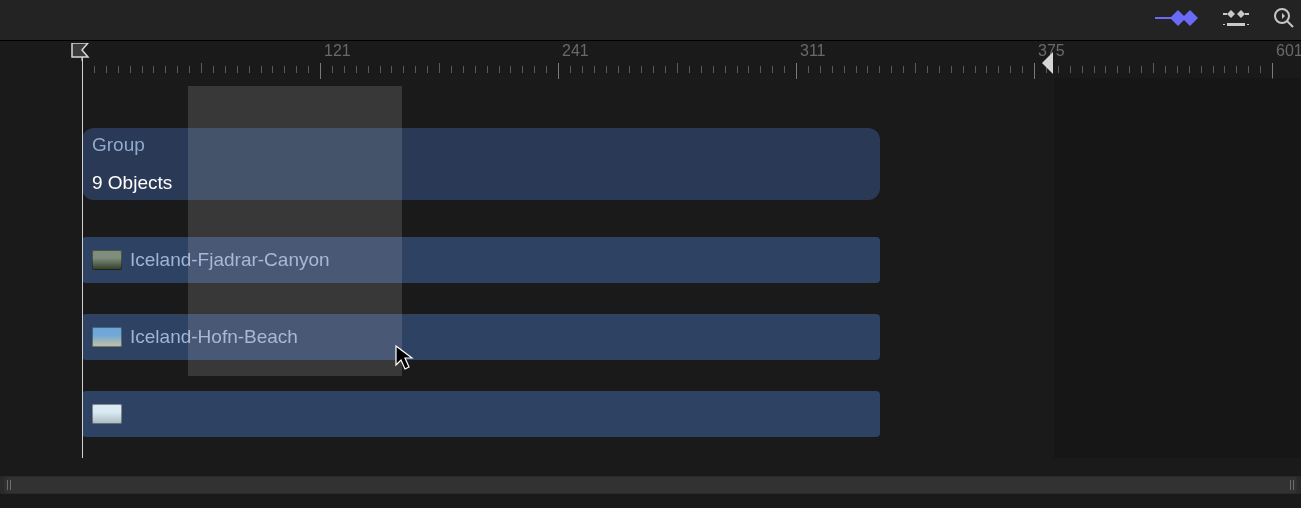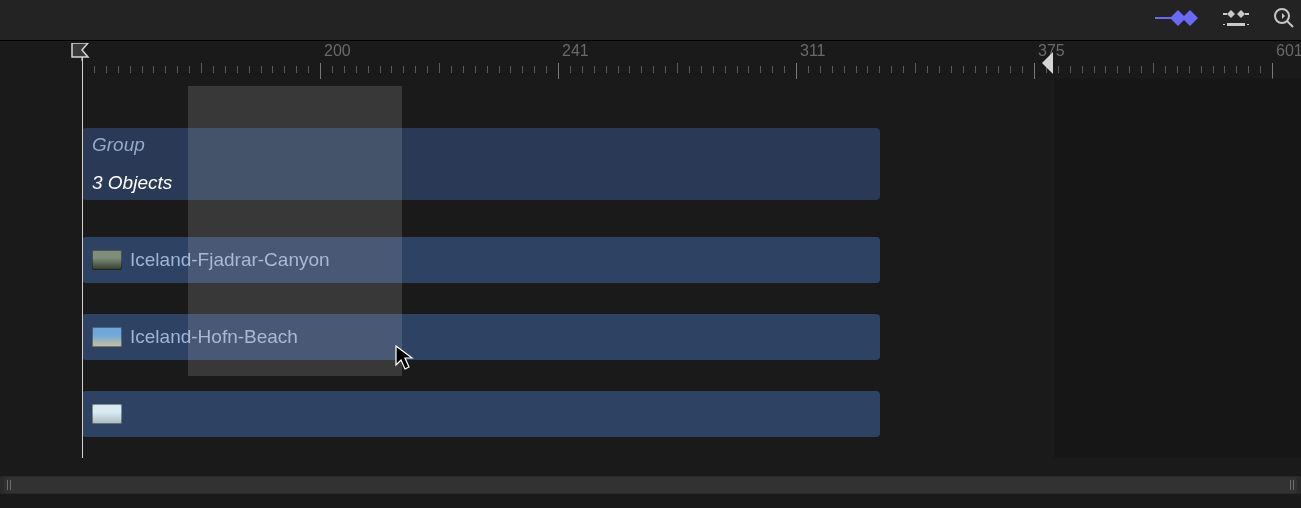--- a/index.html
+++ b/index.html
@@ -94,23 +94,22 @@
     display: flex;
     align-items: center;
     color: #9fb5d6;
     font-size: 19px;
   }
   .clip .pad { padding-left: 10px; display:flex; align-items:center; gap:8px; }
 
   .group-bar {
     position: absolute;
     background: #2a3a56;
-    border-radius: 4px;
+    border-radius: 12px;
     box-sizing: border-box;
-    font-style: italic;
   }
   .group-title  { position:absolute; left:10px; top:6px; font-size:19px; color:#91a9cb; }
   .group-count  { position:absolute; left:10px; bottom:6px; font-size:19px; color:#ffffff; }
 
   .thumb {
     width: 30px; height: 20px; border-radius: 2px;
     box-shadow: inset 0 0 0 1px rgba(0,0,0,.4);
     flex: 0 0 auto;
   }
   .thumb-canyon  { background: linear-gradient(#7e8d7c 40%, #2f3a26); }
@@ -215,21 +214,21 @@
     <div class="tick-small" style="left: 212.9px;"></div>
     <div class="tick-small" style="left: 224.8px;"></div>
     <div class="tick-small" style="left: 236.7px;"></div>
     <div class="tick-small" style="left: 248.6px;"></div>
     <div class="tick-small" style="left: 260.5px;"></div>
     <div class="tick-small" style="left: 272.4px;"></div>
     <div class="tick-small" style="left: 284.3px;"></div>
     <div class="tick-small" style="left: 296.2px;"></div>
     <div class="tick-small" style="left: 308.1px;"></div>
     <div class="tick-big" style="left: 320px;"></div>
-    <div class="tick-text" style="left: 320px;">200</div>
+    <div class="tick-text" style="left: 320px;">121</div>
     <div class="tick-small" style="left: 331.9px;"></div>
     <div class="tick-small" style="left: 343.8px;"></div>
     <div class="tick-small" style="left: 355.7px;"></div>
     <div class="tick-small" style="left: 367.6px;"></div>
     <div class="tick-small" style="left: 379.5px;"></div>
     <div class="tick-small" style="left: 391.4px;"></div>
     <div class="tick-small" style="left: 403.3px;"></div>
     <div class="tick-small" style="left: 415.2px;"></div>
     <div class="tick-small" style="left: 427.1px;"></div>
     <div class="tick-mid" style="left: 439px;"></div>
@@ -312,21 +311,21 @@
 <div class="section-end-shade" id="shade" style="left: 1054px; right: 0px;"></div>
 <div class="section-end-marker" id="endmark" style="left: 1040px;">
   <svg width="14" height="22" viewBox="0 0 14 22">
     <path d="M13,0 L13,22 L2,11 Z" fill="#d6d6d6"></path>
   </svg>
 </div>
 
 <div class="tracks" id="tracks">
   <div class="group-bar" id="groupbar" style="left: 82px; width: 798px; top: 40px; height: 72px;">
     <div class="group-title">Group</div>
-    <div class="group-count">3 Objects</div>
+    <div class="group-count">9 Objects</div>
   </div>
 <div class="clip" style="left: 82px; width: 798px; top: 226px; height: 46px;">
       <div class="pad">
         <div class="thumb thumb-beach"></div>
         <span>Iceland-Hofn-Beach</span>
       </div>
     </div>
     <div class="clip" style="left: 82px; width: 798px; top: 149px; height: 46px;">
       <div class="pad">
         <div class="thumb thumb-canyon"></div>

